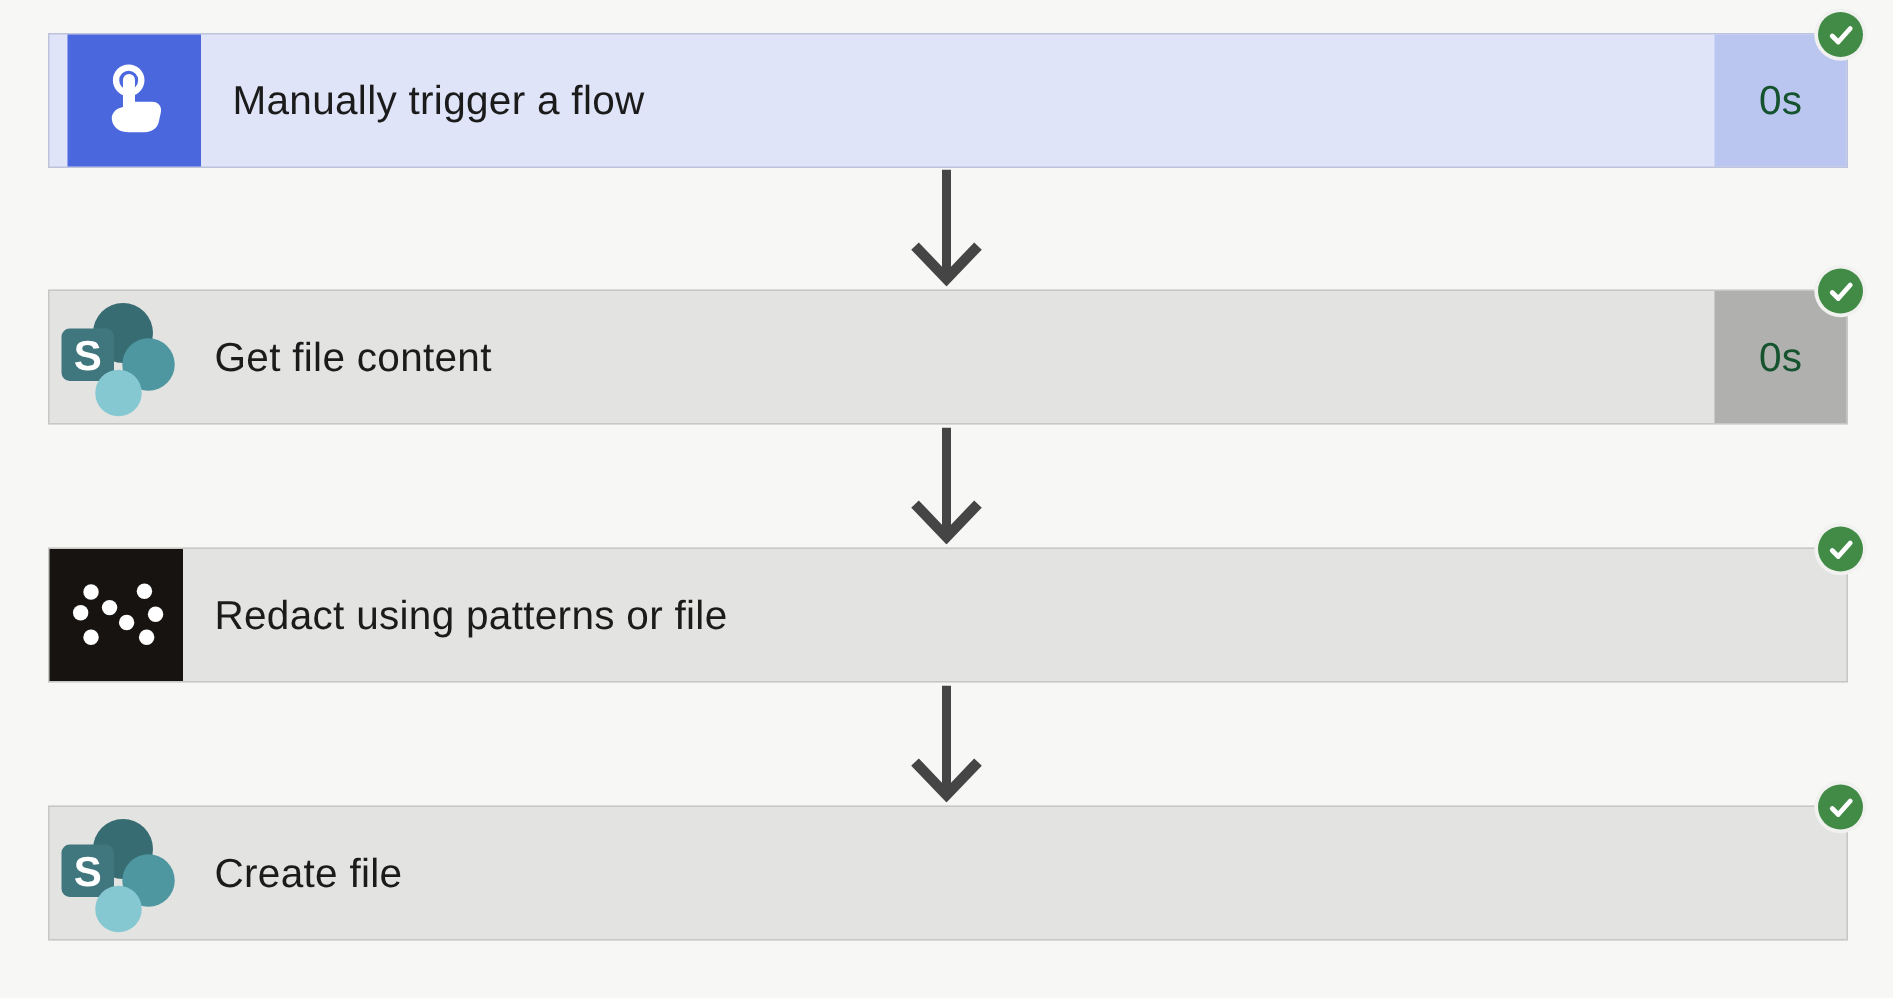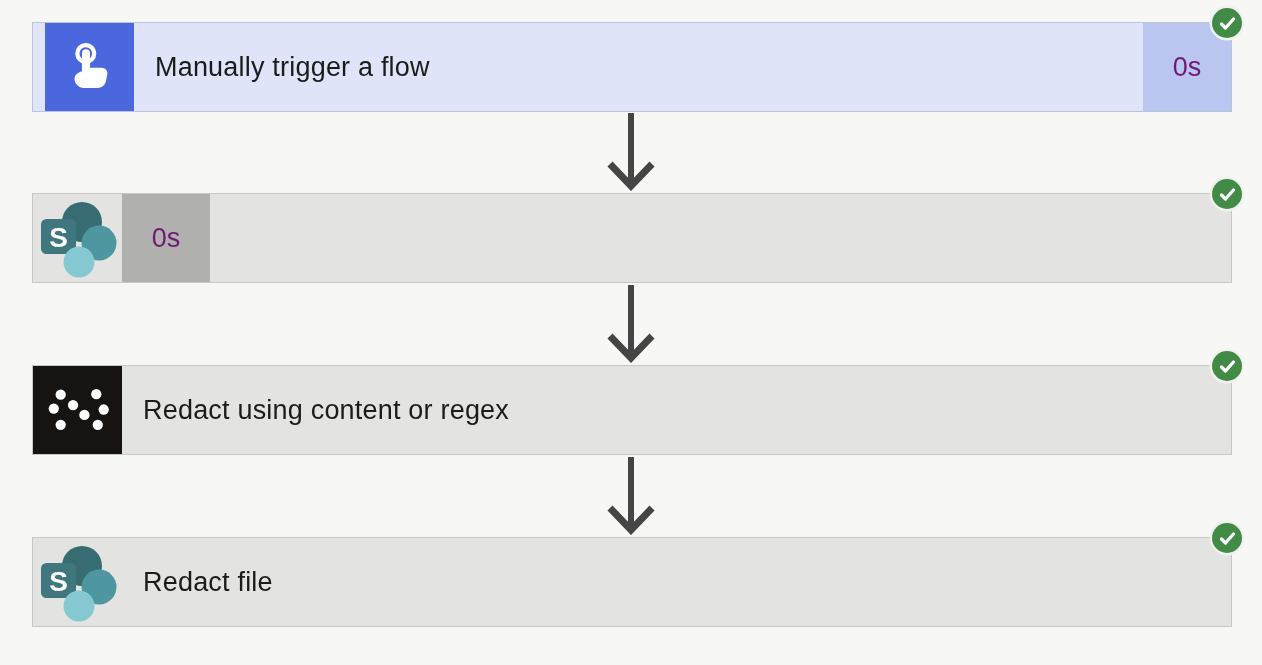--- a/index.html
+++ b/index.html
@@ -52,21 +52,21 @@
     white-space: nowrap;
     overflow: hidden;
   }
   .duration-box {
     flex: 0 0 88px;
     height: 100%;
     display: flex;
     align-items: center;
     justify-content: center;
     font-size: 27px;
-    color: #701a75;
+    color: #14532d;
   }
   .trigger .duration-box { background: #bac6ef; }
   .action  .duration-box { background: #b0b0ae; }
 
   .status-badge {
     position: absolute;
     top: -15px;
     right: -11px;
     width: 30px;
     height: 30px;
@@ -117,20 +117,21 @@
   <div class="step-card action card-2">
     <div class="icon-box plain">
       <svg width="80" height="80" viewBox="0 0 80 80">
         <circle cx="44" cy="24" r="20" fill="#366c72"></circle>
         <circle cx="61" cy="45" r="17.5" fill="#4f97a0"></circle>
         <rect x="3" y="21" width="35" height="35" rx="5.5" fill="#40767d"></rect>
         <text x="20.5" y="48.5" text-anchor="middle" font-family="Liberation Sans, sans-serif" font-size="28" font-weight="600" fill="#ffffff">S</text>
         <circle cx="41" cy="64" r="15.5" fill="#85c8d1"></circle>
       </svg>
     </div>
+    <div class="step-label">Get file content</div>
     <div class="duration-box">0s</div>
     <div class="status-badge">
       <svg width="17" height="15" viewBox="0 0 17 15">
         <polyline points="2.5,8 6.5,12 14.5,3" fill="none" stroke="#ffffff" stroke-width="3.2" stroke-linecap="round" stroke-linejoin="round"></polyline>
       </svg>
     </div>
   </div>
 
   <svg class="connector-arrow arrow-2" viewBox="0 0 60 78">
     <line x1="30" y1="0" x2="30" y2="70" stroke="#454545" stroke-width="6"></line>
@@ -143,21 +144,21 @@
         <circle cx="28" cy="29" r="5.2" fill="#ffffff"></circle>
         <circle cx="64" cy="28.5" r="5.2" fill="#ffffff"></circle>
         <circle cx="21" cy="43" r="5.2" fill="#ffffff"></circle>
         <circle cx="40.5" cy="39.5" r="5.2" fill="#ffffff"></circle>
         <circle cx="52" cy="49.5" r="5.2" fill="#ffffff"></circle>
         <circle cx="71.5" cy="44" r="5.2" fill="#ffffff"></circle>
         <circle cx="28" cy="59.5" r="5.2" fill="#ffffff"></circle>
         <circle cx="65.5" cy="59.5" r="5.2" fill="#ffffff"></circle>
       </svg>
     </div>
-    <div class="step-label">Redact using content or regex</div>
+    <div class="step-label">Redact using patterns or file</div>
     <div class="status-badge">
       <svg width="17" height="15" viewBox="0 0 17 15">
         <polyline points="2.5,8 6.5,12 14.5,3" fill="none" stroke="#ffffff" stroke-width="3.2" stroke-linecap="round" stroke-linejoin="round"></polyline>
       </svg>
     </div>
   </div>
 
   <svg class="connector-arrow arrow-3" viewBox="0 0 60 78">
     <line x1="30" y1="0" x2="30" y2="70" stroke="#454545" stroke-width="6"></line>
     <polyline points="9,51 30,73 51,51" fill="none" stroke="#454545" stroke-width="7"></polyline>
@@ -166,21 +167,21 @@
   <div class="step-card action card-4">
     <div class="icon-box plain">
       <svg width="80" height="80" viewBox="0 0 80 80">
         <circle cx="44" cy="24" r="20" fill="#366c72"></circle>
         <circle cx="61" cy="45" r="17.5" fill="#4f97a0"></circle>
         <rect x="3" y="21" width="35" height="35" rx="5.5" fill="#40767d"></rect>
         <text x="20.5" y="48.5" text-anchor="middle" font-family="Liberation Sans, sans-serif" font-size="28" font-weight="600" fill="#ffffff">S</text>
         <circle cx="41" cy="64" r="15.5" fill="#85c8d1"></circle>
       </svg>
     </div>
-    <div class="step-label">Redact file</div>
+    <div class="step-label">Create file</div>
     <div class="status-badge">
       <svg width="17" height="15" viewBox="0 0 17 15">
         <polyline points="2.5,8 6.5,12 14.5,3" fill="none" stroke="#ffffff" stroke-width="3.2" stroke-linecap="round" stroke-linejoin="round"></polyline>
       </svg>
     </div>
   </div>
 
 </div>
 
 </body></html>

